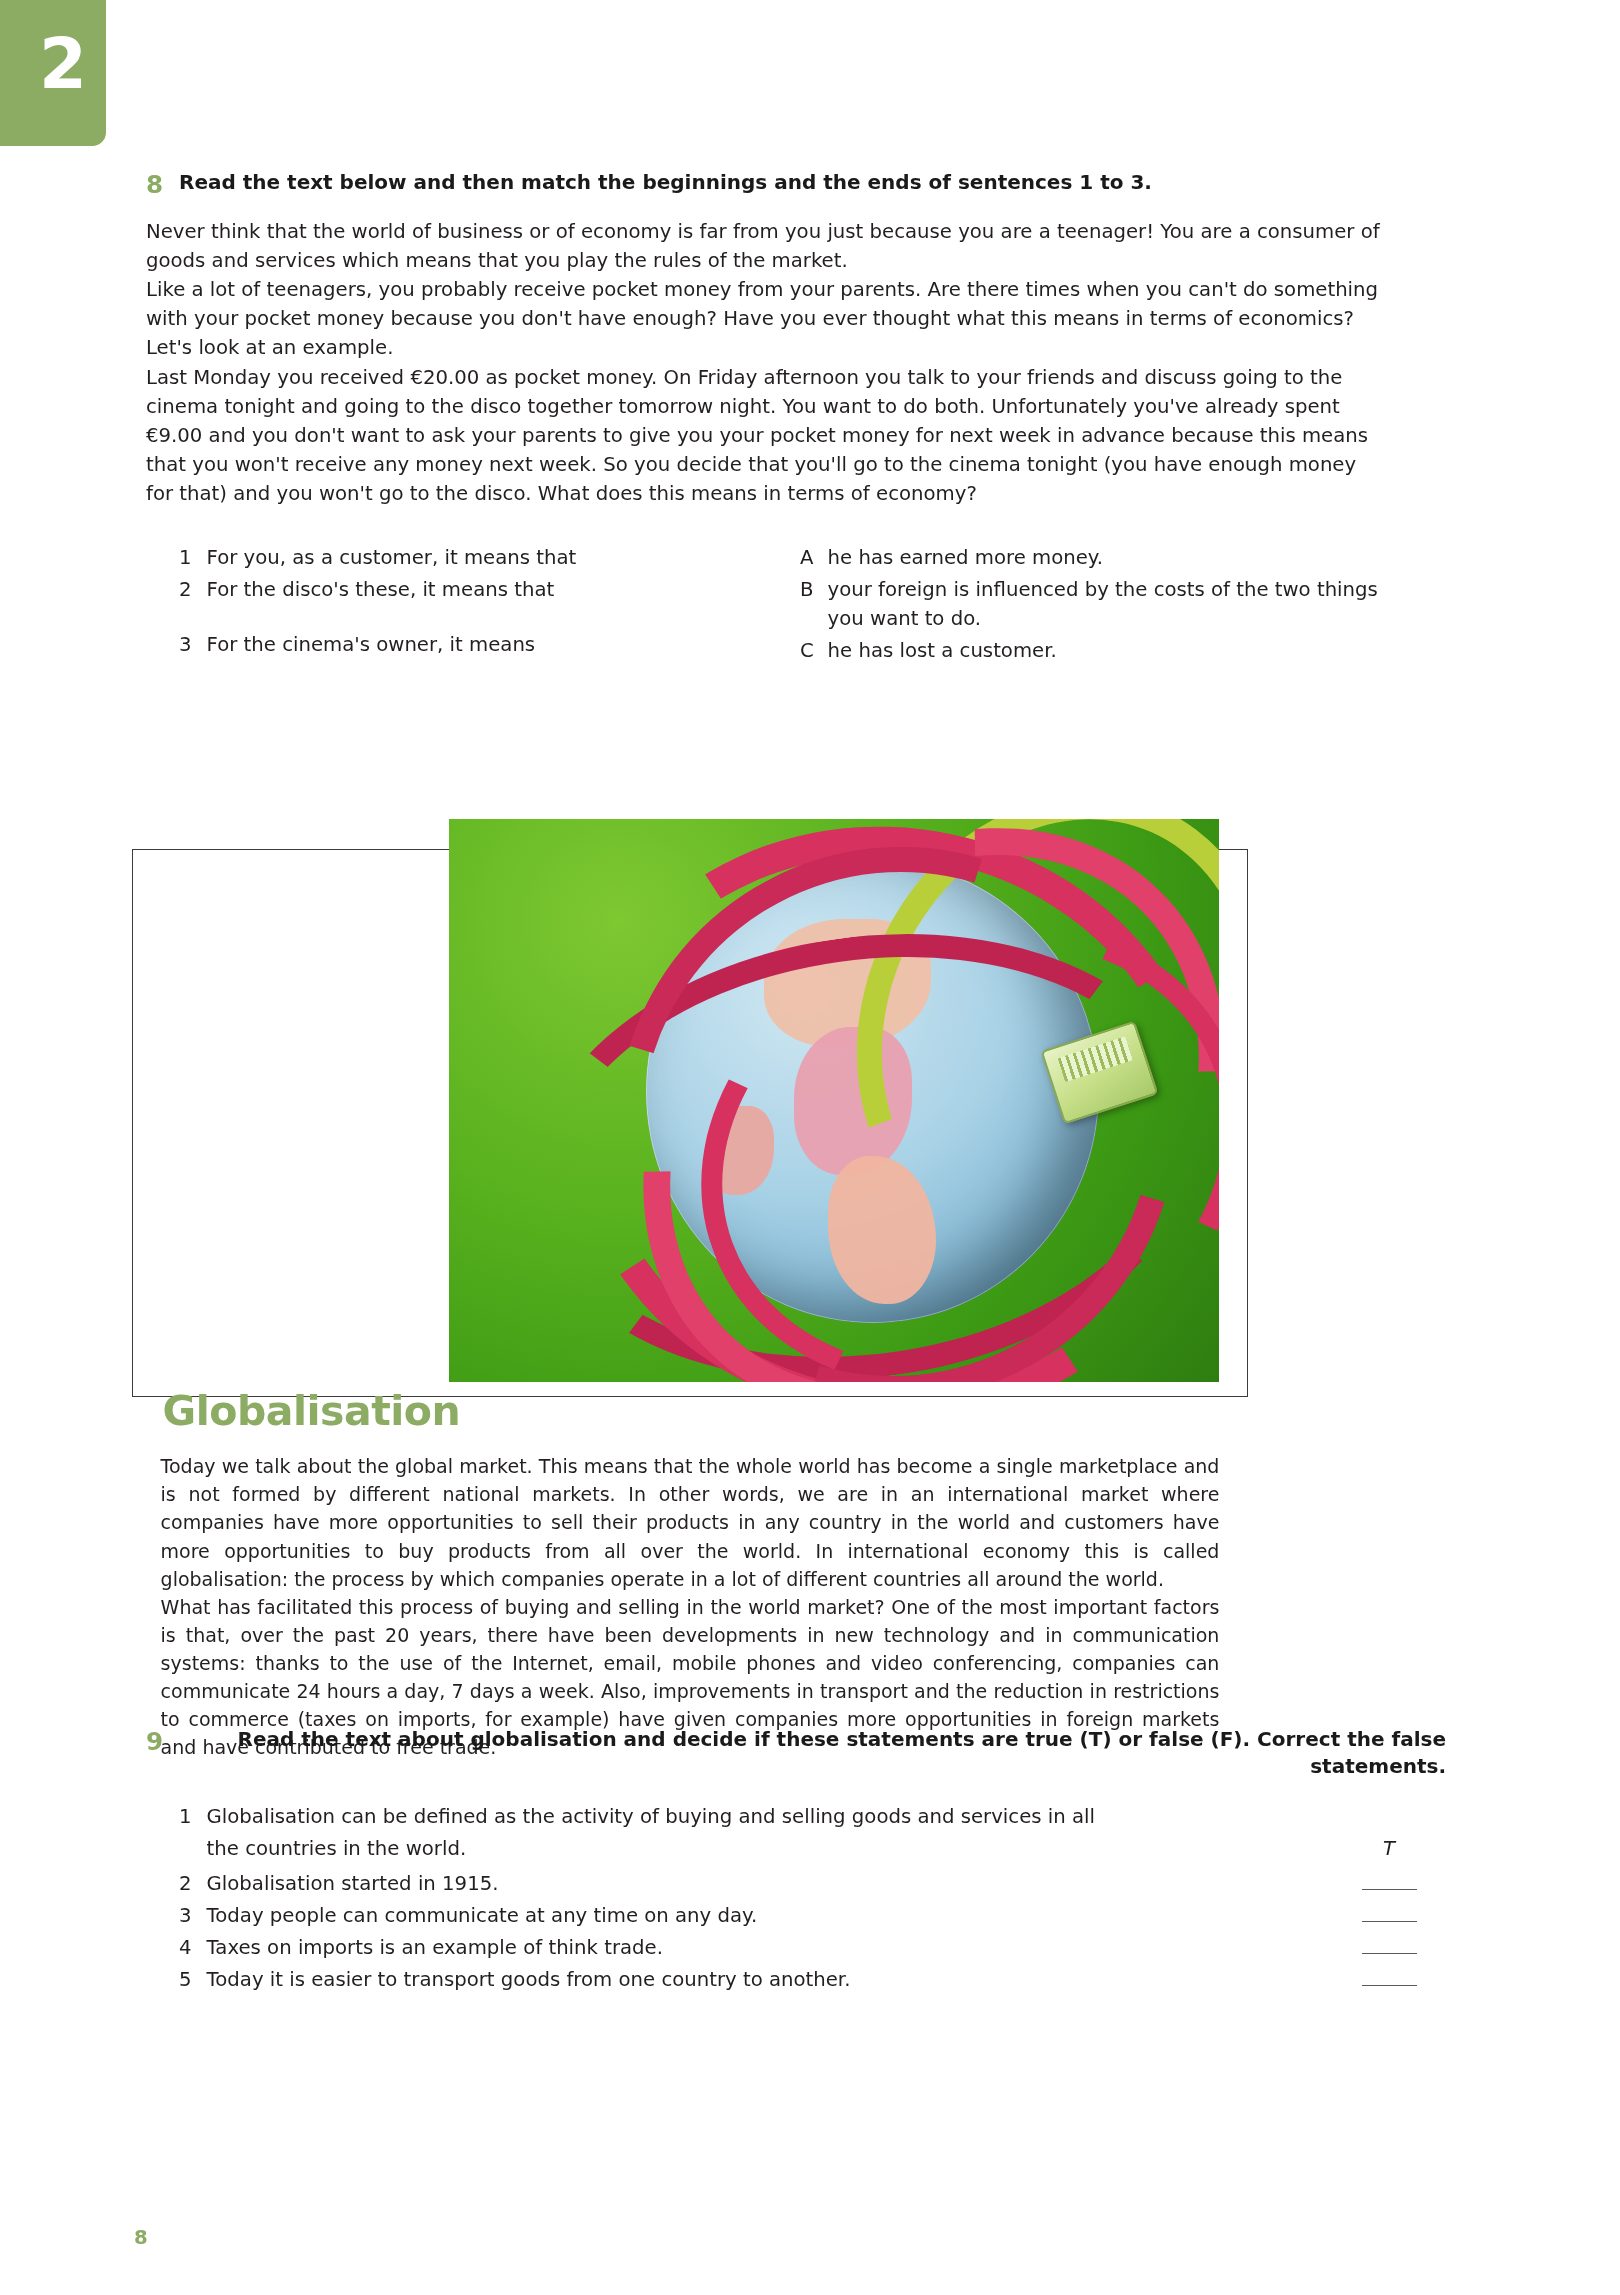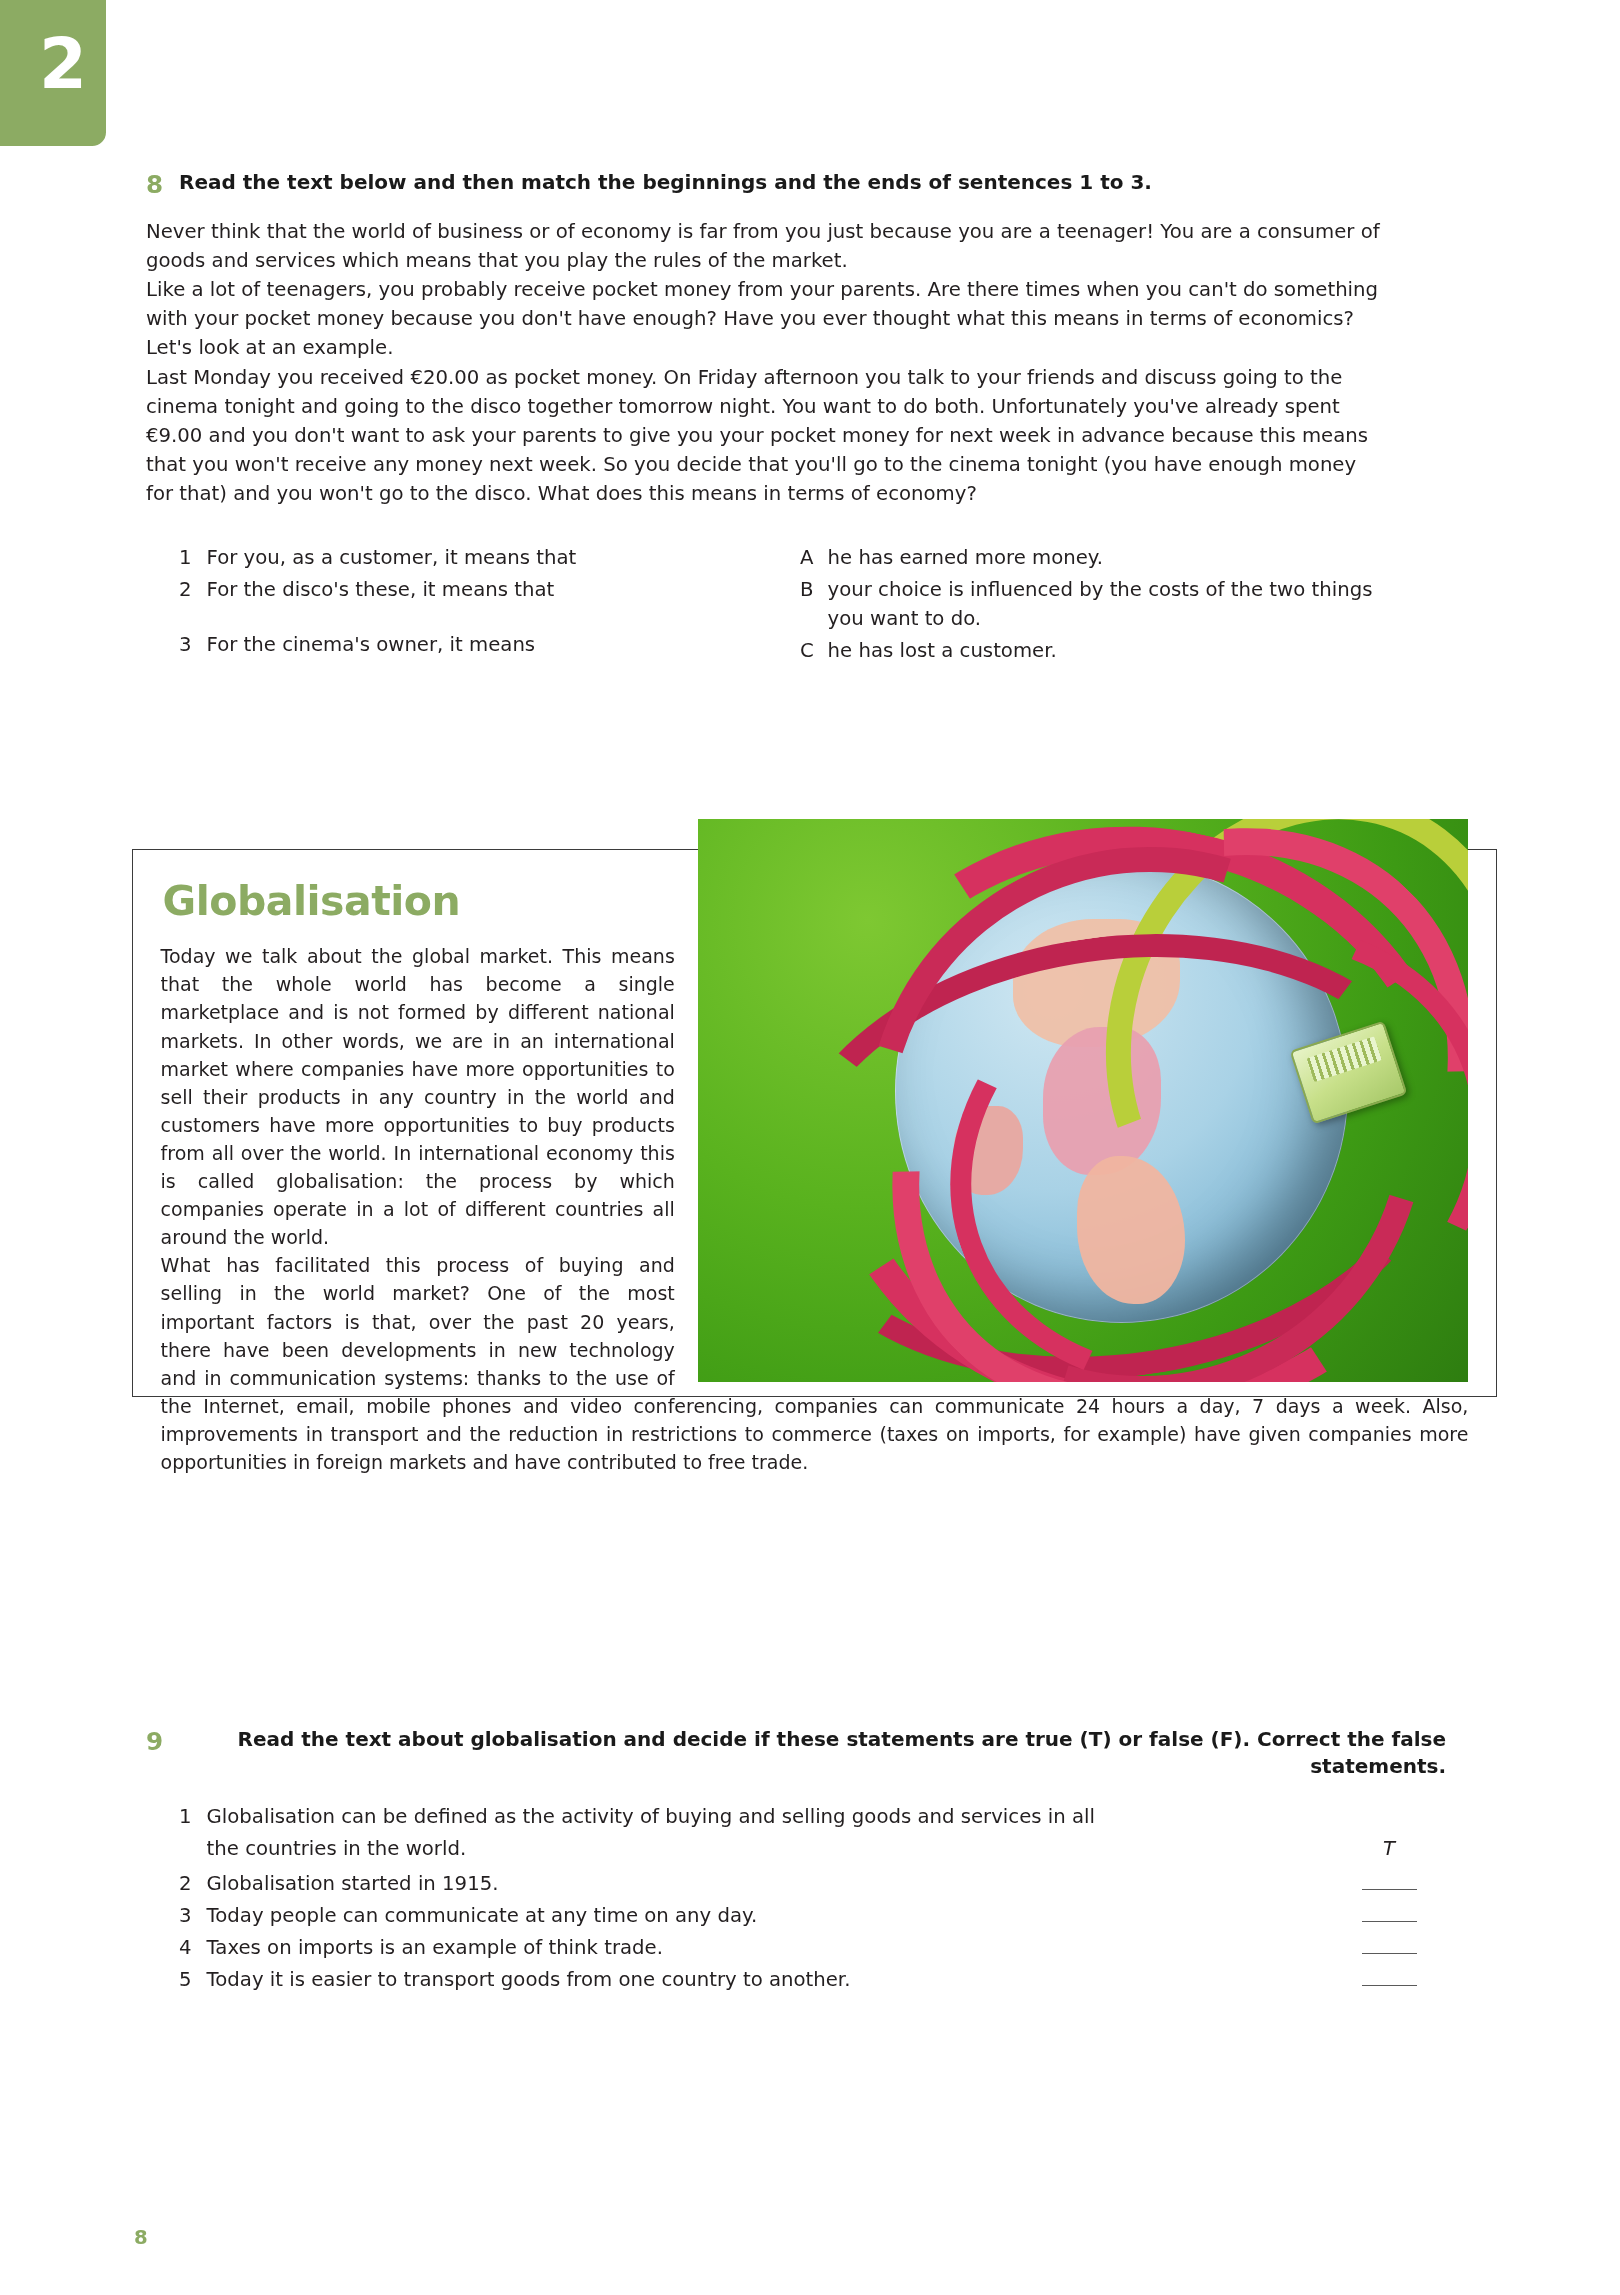--- a/index.html
+++ b/index.html
@@ -100,21 +100,21 @@
     flex: 0 0 27.6px;
   }
   .match-text { flex: 1 1 auto; }
   .spacer-row { height: 23.6px; }
 
   
   .glob-box {
     position: absolute;
     left: 132px;
     top: 849px;
-    width: 1365px;
+    width: 1116px;
     height: 548px;
     border: 1.5px solid #3b3b3b;
     box-sizing: border-box;
     padding: 25.6px 27.6px 21.7px 27.6px;
   }
   .glob-title {
     color: #8cab63;
     font-size: 41px;
     font-weight: bold;
     line-height: 1;
@@ -294,21 +294,21 @@
           <div class="match-text">For the cinema's owner, it means</div>
         </div>
       </div>
       <div class="match-col-right">
         <div class="match-row">
           <div class="match-key">A</div>
           <div class="match-text">he has earned more money.</div>
         </div>
         <div class="match-row">
           <div class="match-key">B</div>
-          <div class="match-text">your choice is influenced by the costs of the two things you want to do.</div>
+          <div class="match-text">your foreign is influenced by the costs of the two things you want to do.</div>
         </div>
         <div class="match-row">
           <div class="match-key">C</div>
           <div class="match-text">he has lost a customer.</div>
         </div>
       </div>
     </div>
   </div>
 
   <div class="glob-box">

